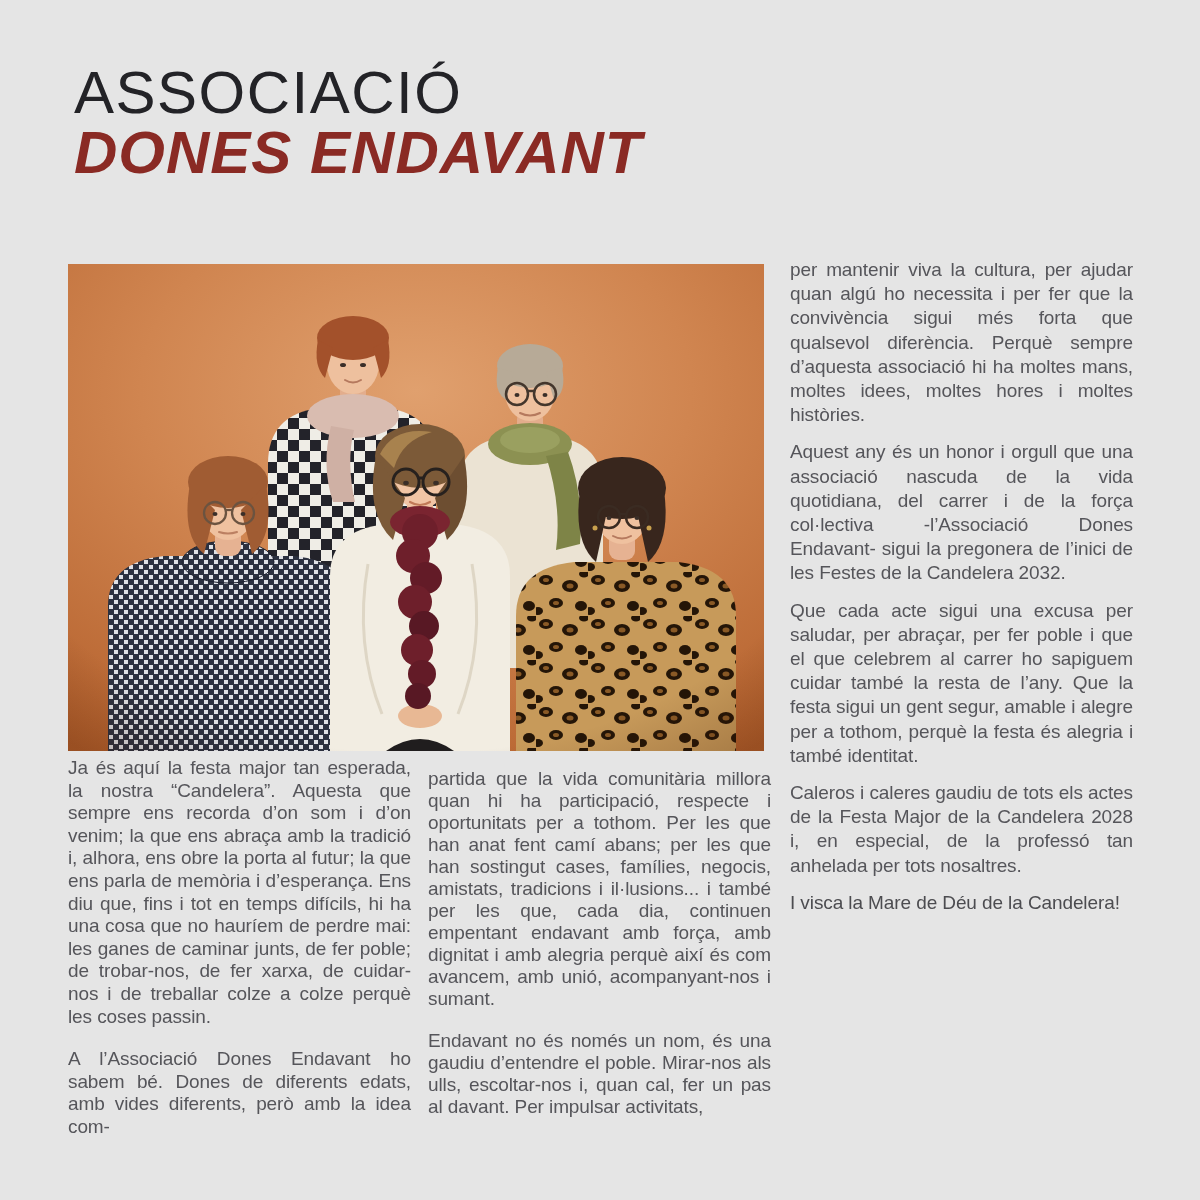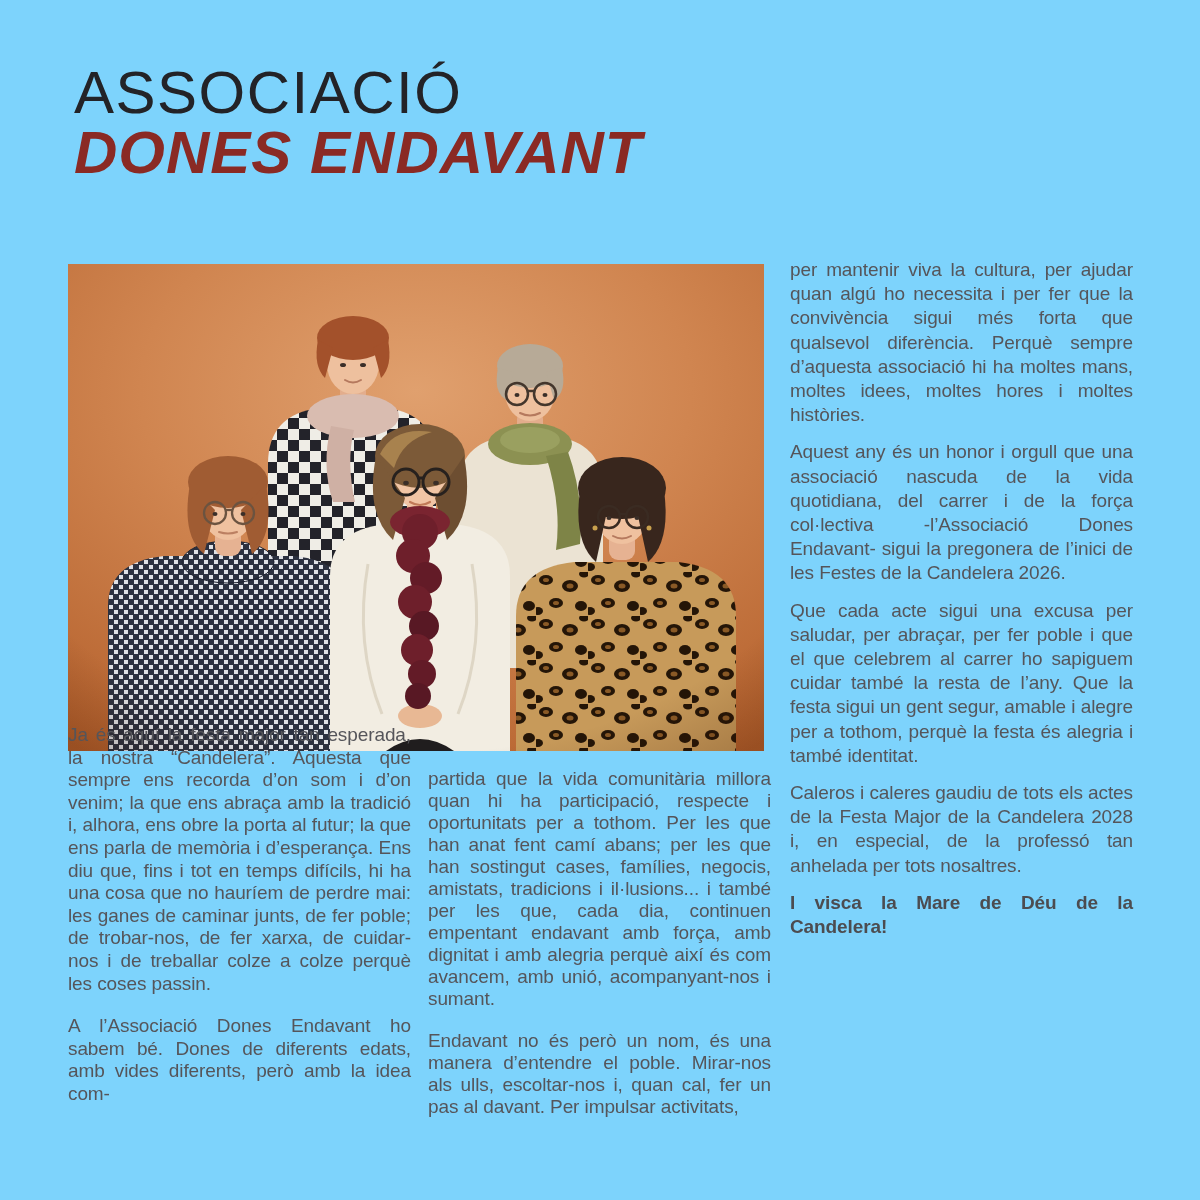--- a/index.html
+++ b/index.html
@@ -1,19 +1,19 @@
 <!DOCTYPE html>
 <html lang="ca"><head>
 <meta charset="utf-8">
 <style>
   html,body{margin:0;padding:0;}
   .page{
     position:relative;
     width:1200px;height:1200px;
-    background:#7dd3fc;
+    background:#e5e5e5;
     font-family:"Liberation Sans", sans-serif;
     overflow:hidden;
   }
   
   .hdr{position:absolute;left:74px;top:62px;}
   .t1{
     font-size:60px;line-height:62px;font-weight:400;
     letter-spacing:1.5px;color:#232327;white-space:pre;
   }
   .t2{
@@ -31,25 +31,25 @@
     position:absolute;left:68px;top:264px;width:696px;height:487px;
     display:block;
   }
   
   .col{
     position:absolute;width:343px;
     font-size:19px;color:#55555a;text-align:justify;
     letter-spacing:-0.1px;
   }
   .col p{margin:0 0 20px 0;}
-  .col-a{left:68px;top:724px;line-height:22.6px;}
+  .col-a{left:68px;top:757px;line-height:22.6px;}
   .col-b{left:428px;top:768px;line-height:22px;}
   .col-c{left:790px;top:258px;line-height:24.2px;}
   .col-c p{margin:0 0 13px 0;}
-  .col p.strong{font-weight:700;color:#4c4c50;}
+  .col p.strong{font-weight:400;color:#4c4c50;}
 </style>
 </head>
 <body>
 
 <div class="page">
 
   <div class="hdr">
     <div class="t1">ASSOCIACIÓ</div>
     <div class="t2">DONES ENDAVANT</div>
   </div>
@@ -189,24 +189,24 @@
     <rect x="0" y="0" width="696" height="487" fill="url(#vig)"></rect>
   </svg>
 
   <div class="col col-a">
     <p>Ja és aquí la festa major tan esperada, la nostra “Candelera”. Aquesta que sempre ens recorda d’on som i d’on venim; la que ens abraça amb la tradició i, alhora, ens obre la porta al futur; la que ens parla de memòria i d’esperança. Ens diu que, fins i tot en temps difícils, hi ha una cosa que no hauríem de perdre mai: les ganes de caminar junts, de fer poble; de trobar-nos, de fer xarxa, de cuidar-nos i de treballar colze a colze perquè les coses passin.</p>
     <p>A l’Associació Dones Endavant ho sabem bé. Dones de diferents edats, amb vides diferents, però amb la idea com-</p>
   </div>
 
   <div class="col col-b">
     <p>partida que la vida comunitària millora quan hi ha participació, respecte i oportunitats per a tothom. Per les que han anat fent camí abans; per les que han sostingut cases, famílies, negocis, amistats, tradicions i il·lusions... i també per les que, cada dia, continuen empentant endavant amb força, amb dignitat i amb alegria perquè així és com avancem, amb unió, acompanyant-nos i sumant.</p>
-    <p>Endavant no és però un nom, és una manera d’entendre el poble. Mirar-nos als ulls, escoltar-nos i, quan cal, fer un pas al davant. Per impulsar activitats,</p>
+    <p>Endavant no és només un nom, és una gaudiu d’entendre el poble. Mirar-nos als ulls, escoltar-nos i, quan cal, fer un pas al davant. Per impulsar activitats,</p>
   </div>
 
   <div class="col col-c">
     <p>per mantenir viva la cultura, per ajudar quan algú ho necessita i per fer que la convivència sigui més forta que qualsevol diferència. Perquè sempre d’aquesta associació hi ha moltes mans, moltes idees, moltes hores i moltes històries.</p>
-    <p>Aquest any és un honor i orgull que una associació nascuda de la vida quotidiana, del carrer i de la força col·lectiva -l’Associació Dones Endavant- sigui la pregonera de l’inici de les Festes de la Candelera 2026.</p>
+    <p>Aquest any és un honor i orgull que una associació nascuda de la vida quotidiana, del carrer i de la força col·lectiva -l’Associació Dones Endavant- sigui la pregonera de l’inici de les Festes de la Candelera 2032.</p>
     <p>Que cada acte sigui una excusa per saludar, per abraçar, per fer poble i que el que celebrem al carrer ho sapiguem cuidar també la resta de l’any. Que la festa sigui un gent segur, amable i alegre per a tothom, perquè la festa és alegria i també identitat.</p>
     <p>Caleros i caleres gaudiu de tots els actes de la Festa Major de la Candelera 2028 i, en especial, de la professó tan anhelada per tots nosaltres.</p>
     <p class="strong">I visca la Mare de Déu de la Candelera!</p>
   </div>
 
 </div>
 
 </body></html>

